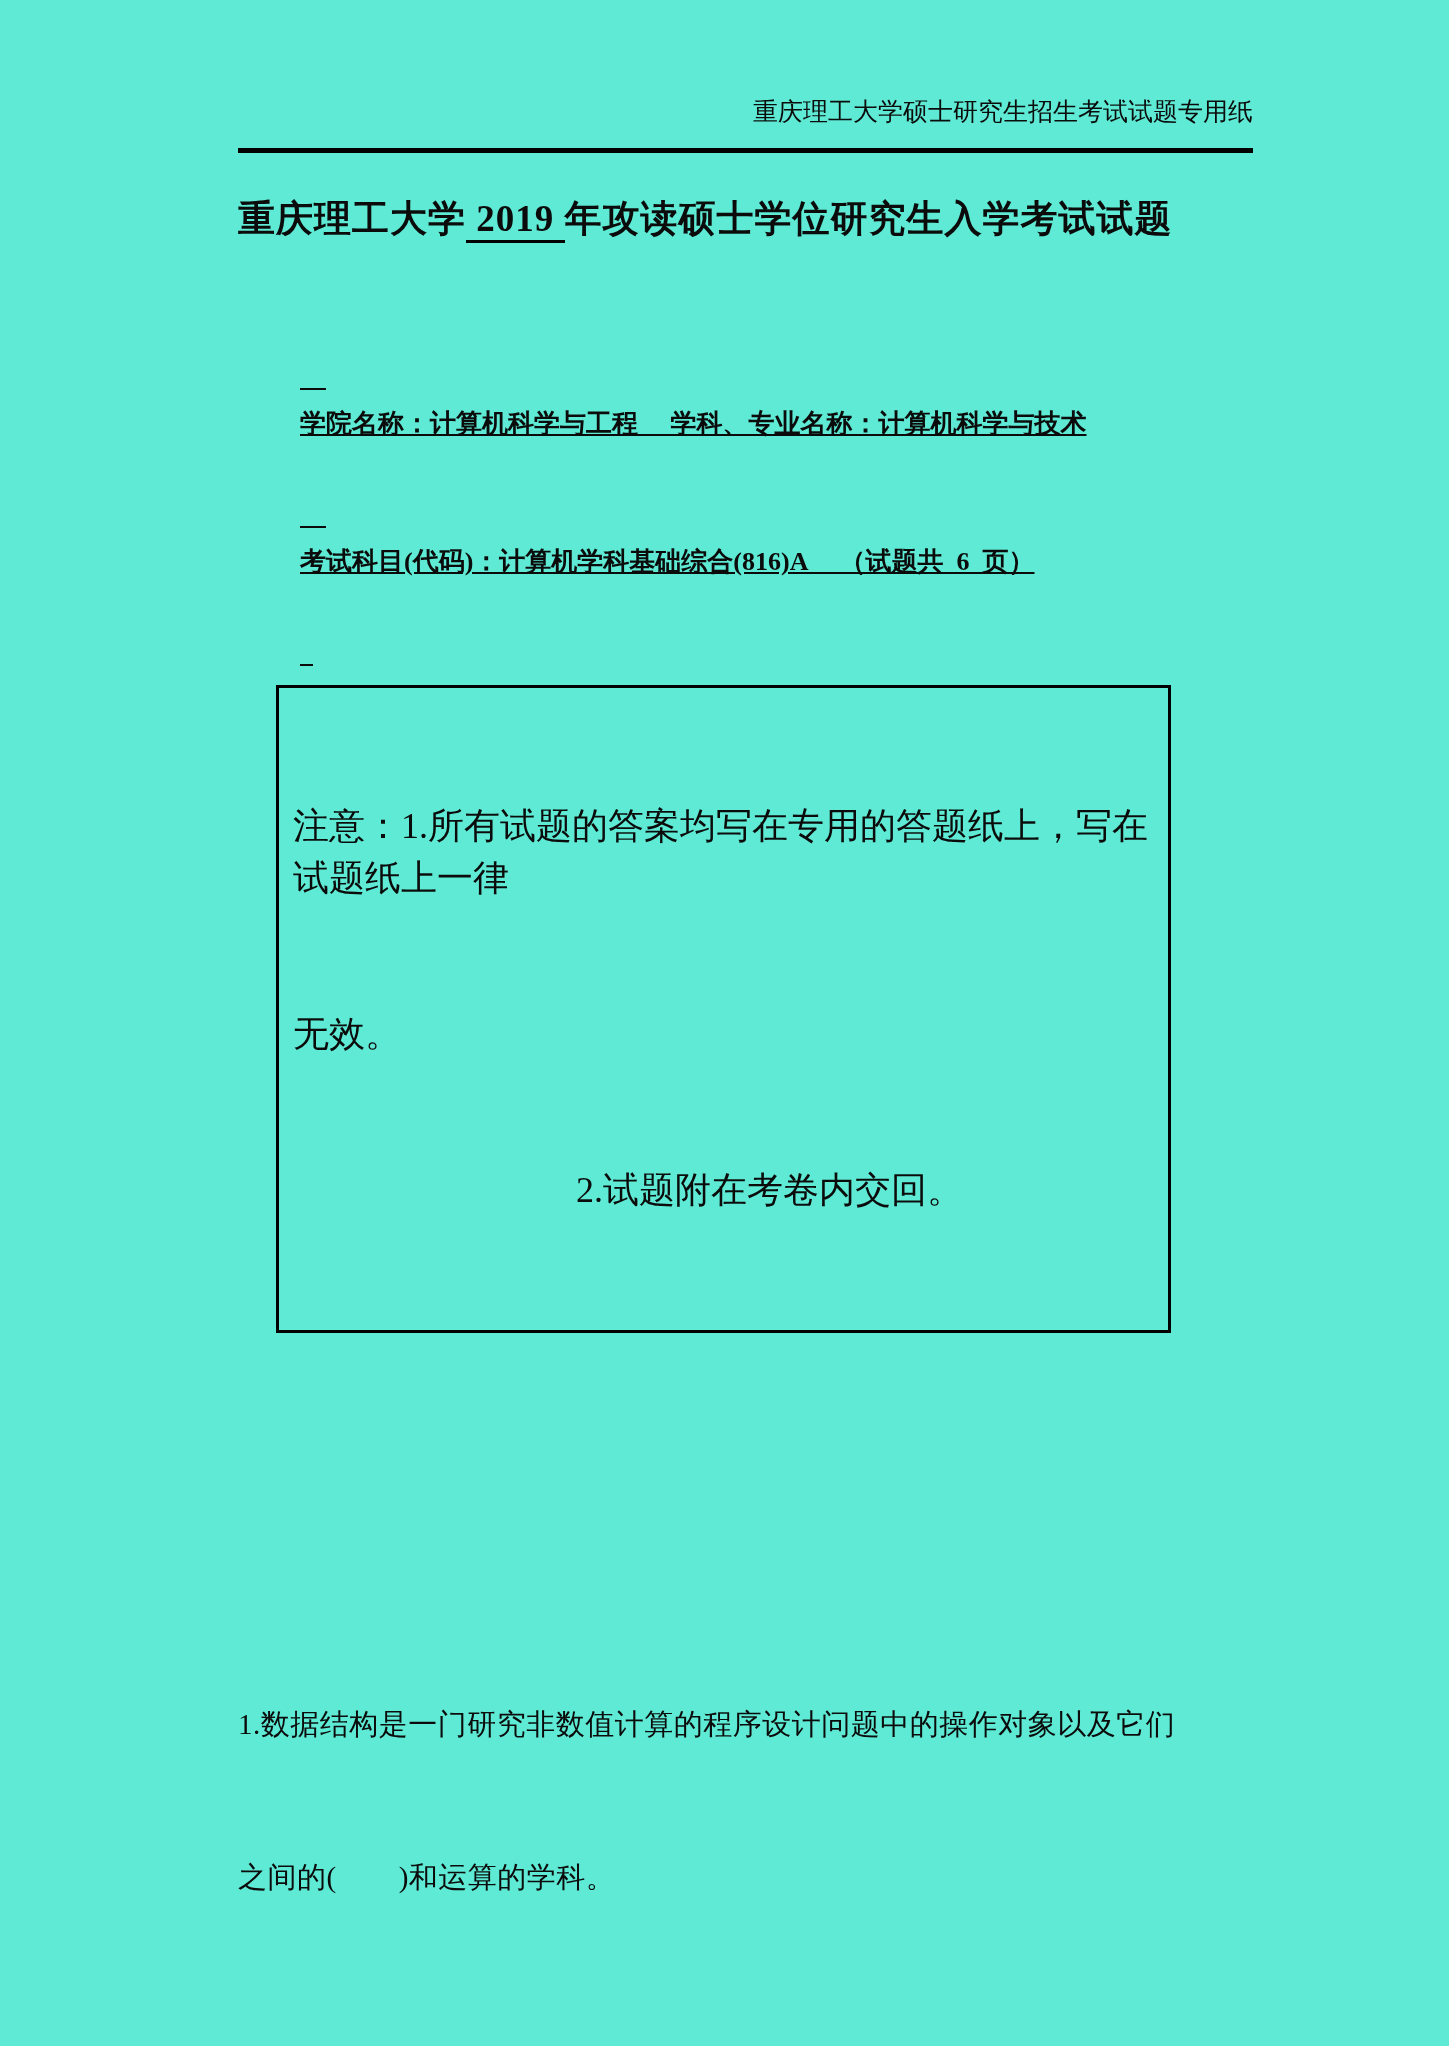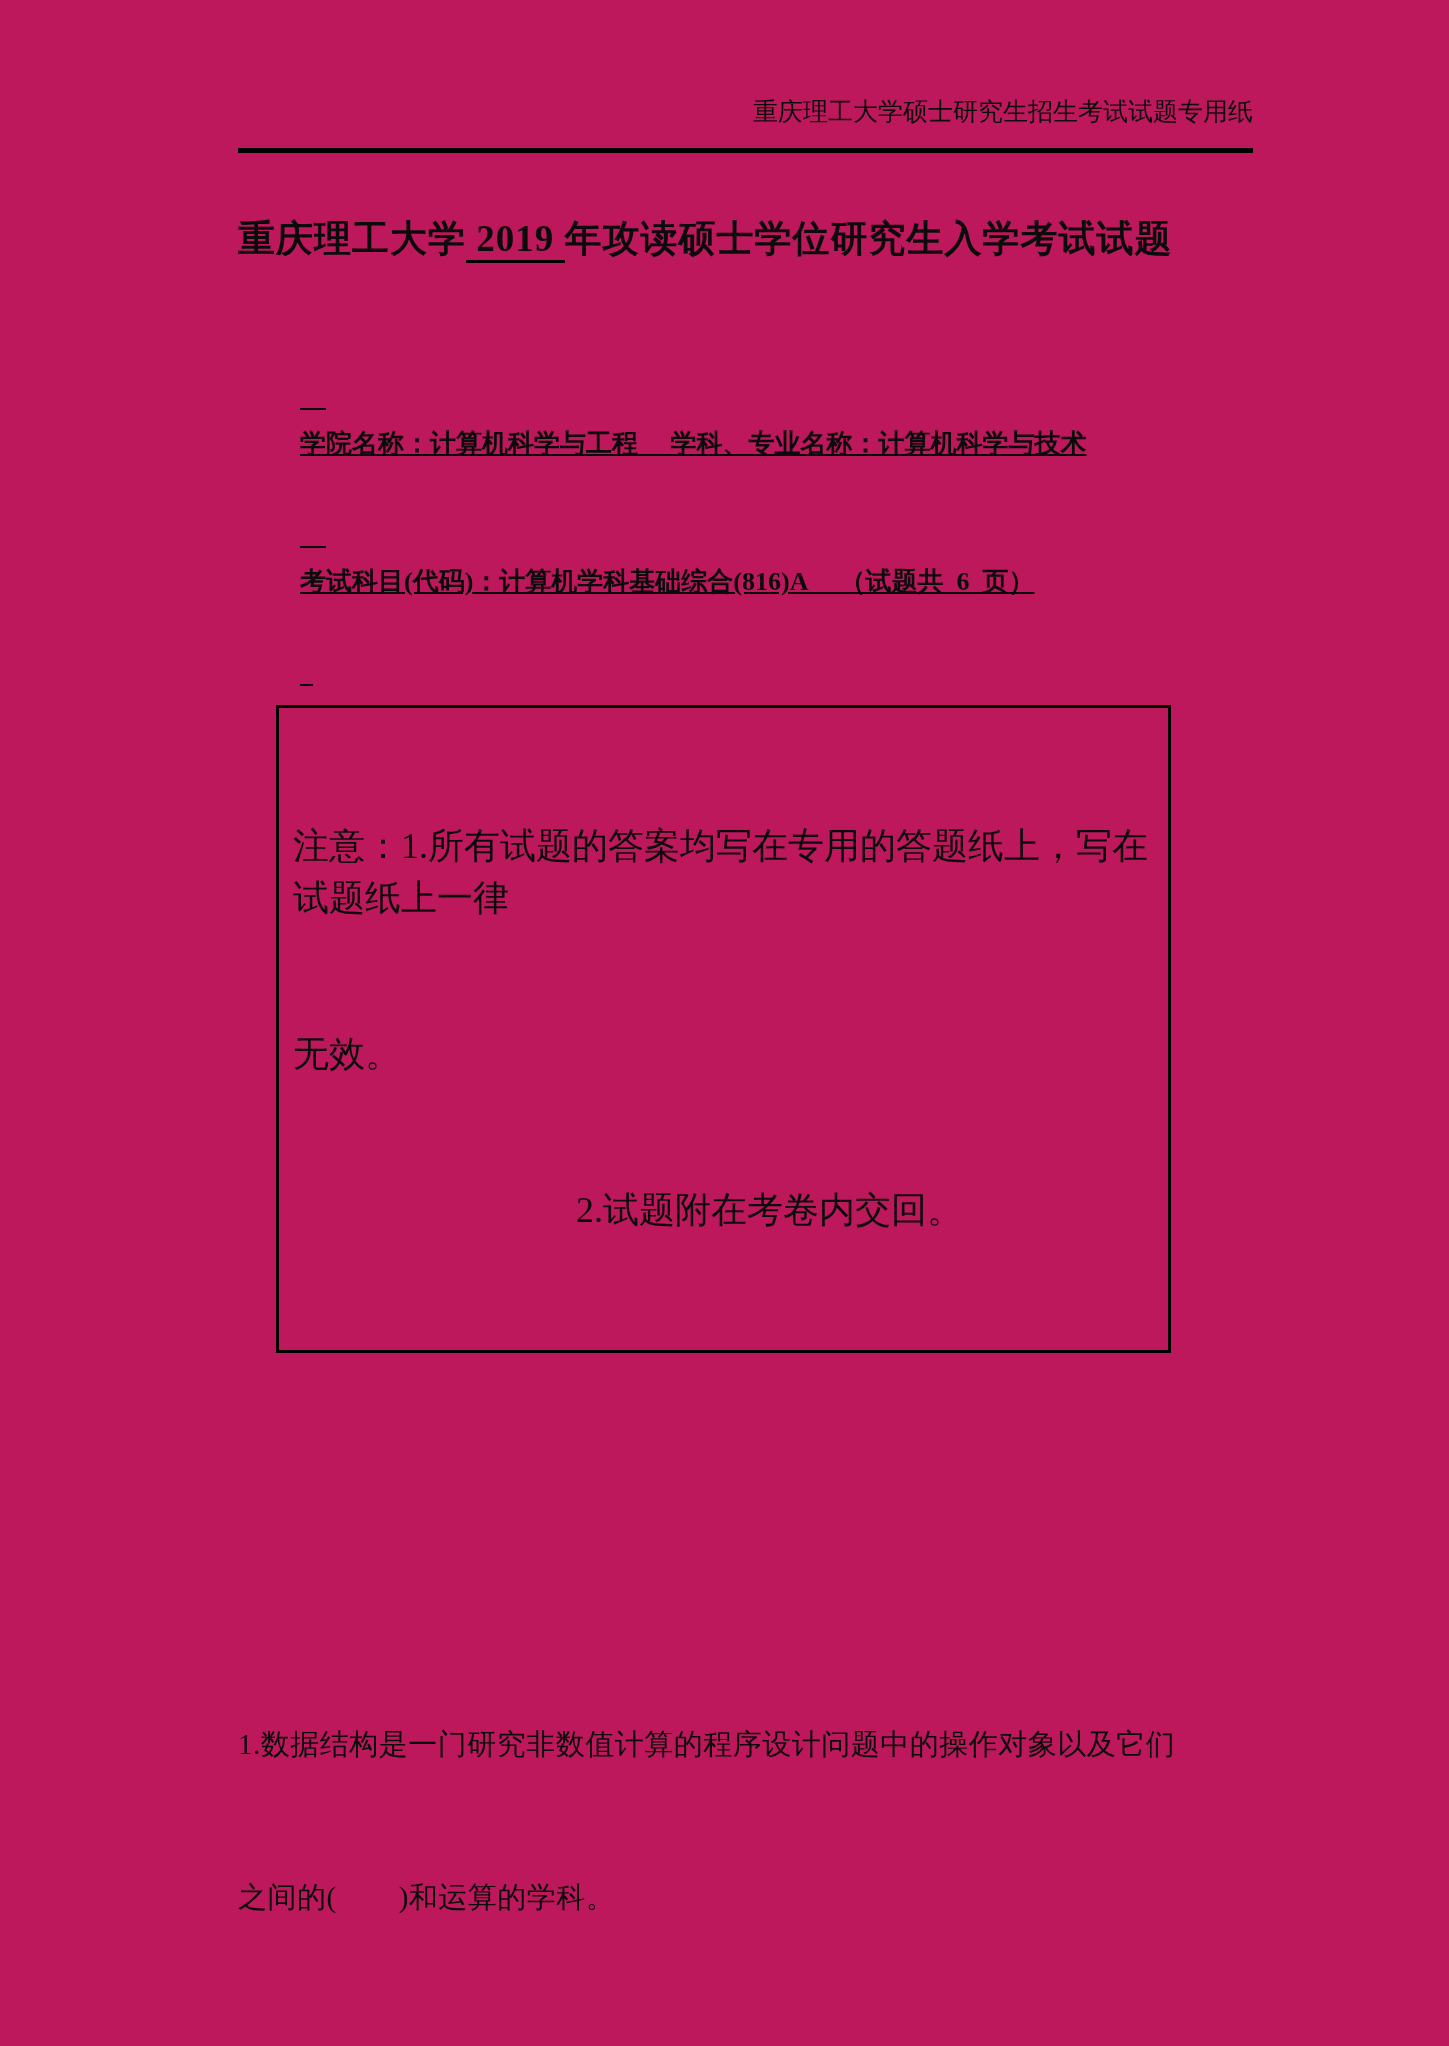--- a/index.html
+++ b/index.html
@@ -1,20 +1,20 @@
 <!DOCTYPE html>
 <html><head>
 <meta charset="utf-8">
 <style>
   html,body{margin:0;padding:0;background:#777;}
   .page{
     position:relative;
     width:1449px;height:2046px;
     margin:0 auto;
-    background:#be185d;
+    background:#5eead4;
     box-sizing:border-box;
     padding:96px 196px 0 238px;
     font-family:"Liberation Serif","DejaVu Serif",serif;
     color:#0b0b0b;
     overflow:hidden;
   }
   
   .hdr-note{
     font-size:25px;line-height:32px;
     text-align:right;
@@ -22,21 +22,21 @@
   }
   .hdr-rule{
     margin-top:20px;
     height:0;
     border:none;
     border-top:5px solid #000;
     width:100%;
   }
   
   .title{
-    margin-top:62px;
+    margin-top:42px;
     font-size:37px;line-height:48px;
     font-weight:bold;
     white-space:pre-wrap;
     letter-spacing:1px;
   }
   .title .year{
     padding-bottom:1px;
     border-bottom:3px solid #000;
   }
   

